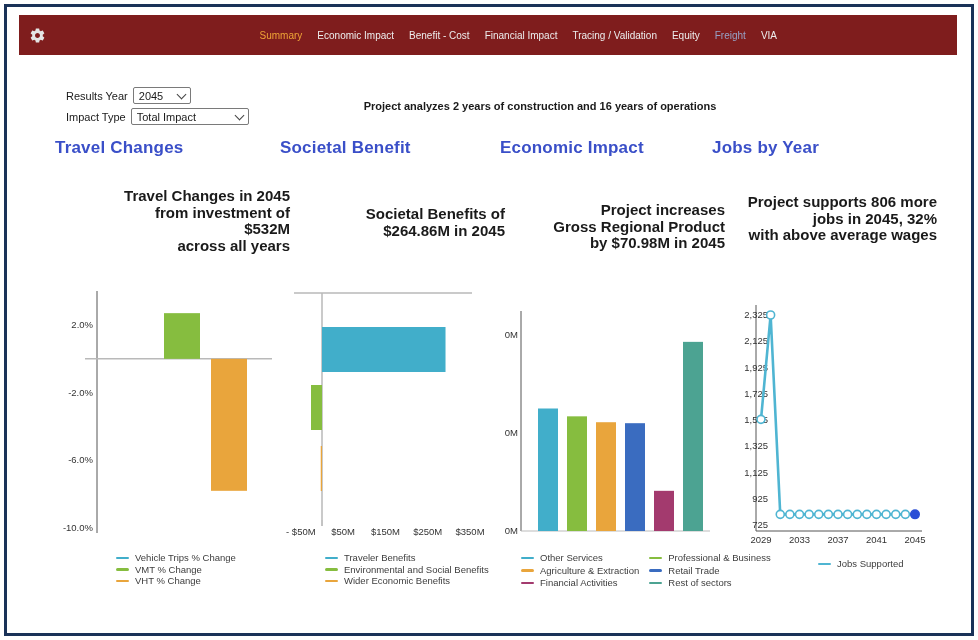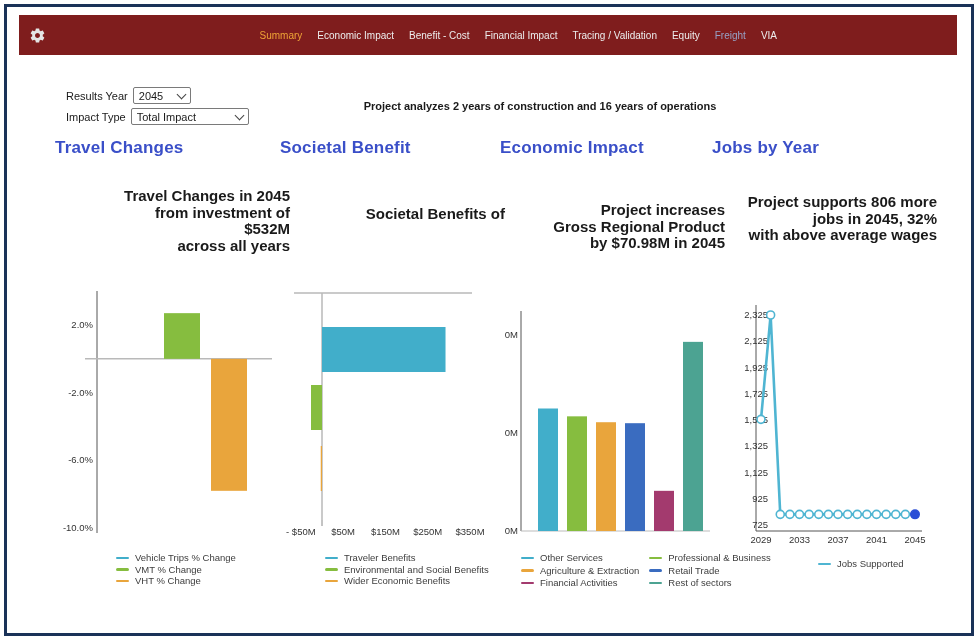--- a/index.html
+++ b/index.html
@@ -91,20 +91,21 @@
   <div class="ptitle" style="left:712px;width:225px;">Jobs by Year</div>
 
   <div class="psub" style="left:55px;width:235px;">
       <div>Travel Changes in 2045</div>
       <div>from investment of</div>
       <div>$532M</div>
       <div>across all years</div>
     </div>
   <div class="psub" style="left:280px;width:225px;padding-top:18px;">
       <div>Societal Benefits of</div>
+      <div>$264.86M in 2045</div>
     </div>
   <div class="psub" style="left:500px;width:225px;padding-top:6px;margin-top:8px;">
       <div>Project increases</div>
       <div>Gross Regional Product</div>
       <div>by $70.98M in 2045</div>
     </div>
   <div class="psub" style="left:712px;width:225px;padding-top:6px;">
       <div>Project supports 806 more</div>
       <div>jobs in 2045, 32%</div>
       <div>with above average wages</div>

